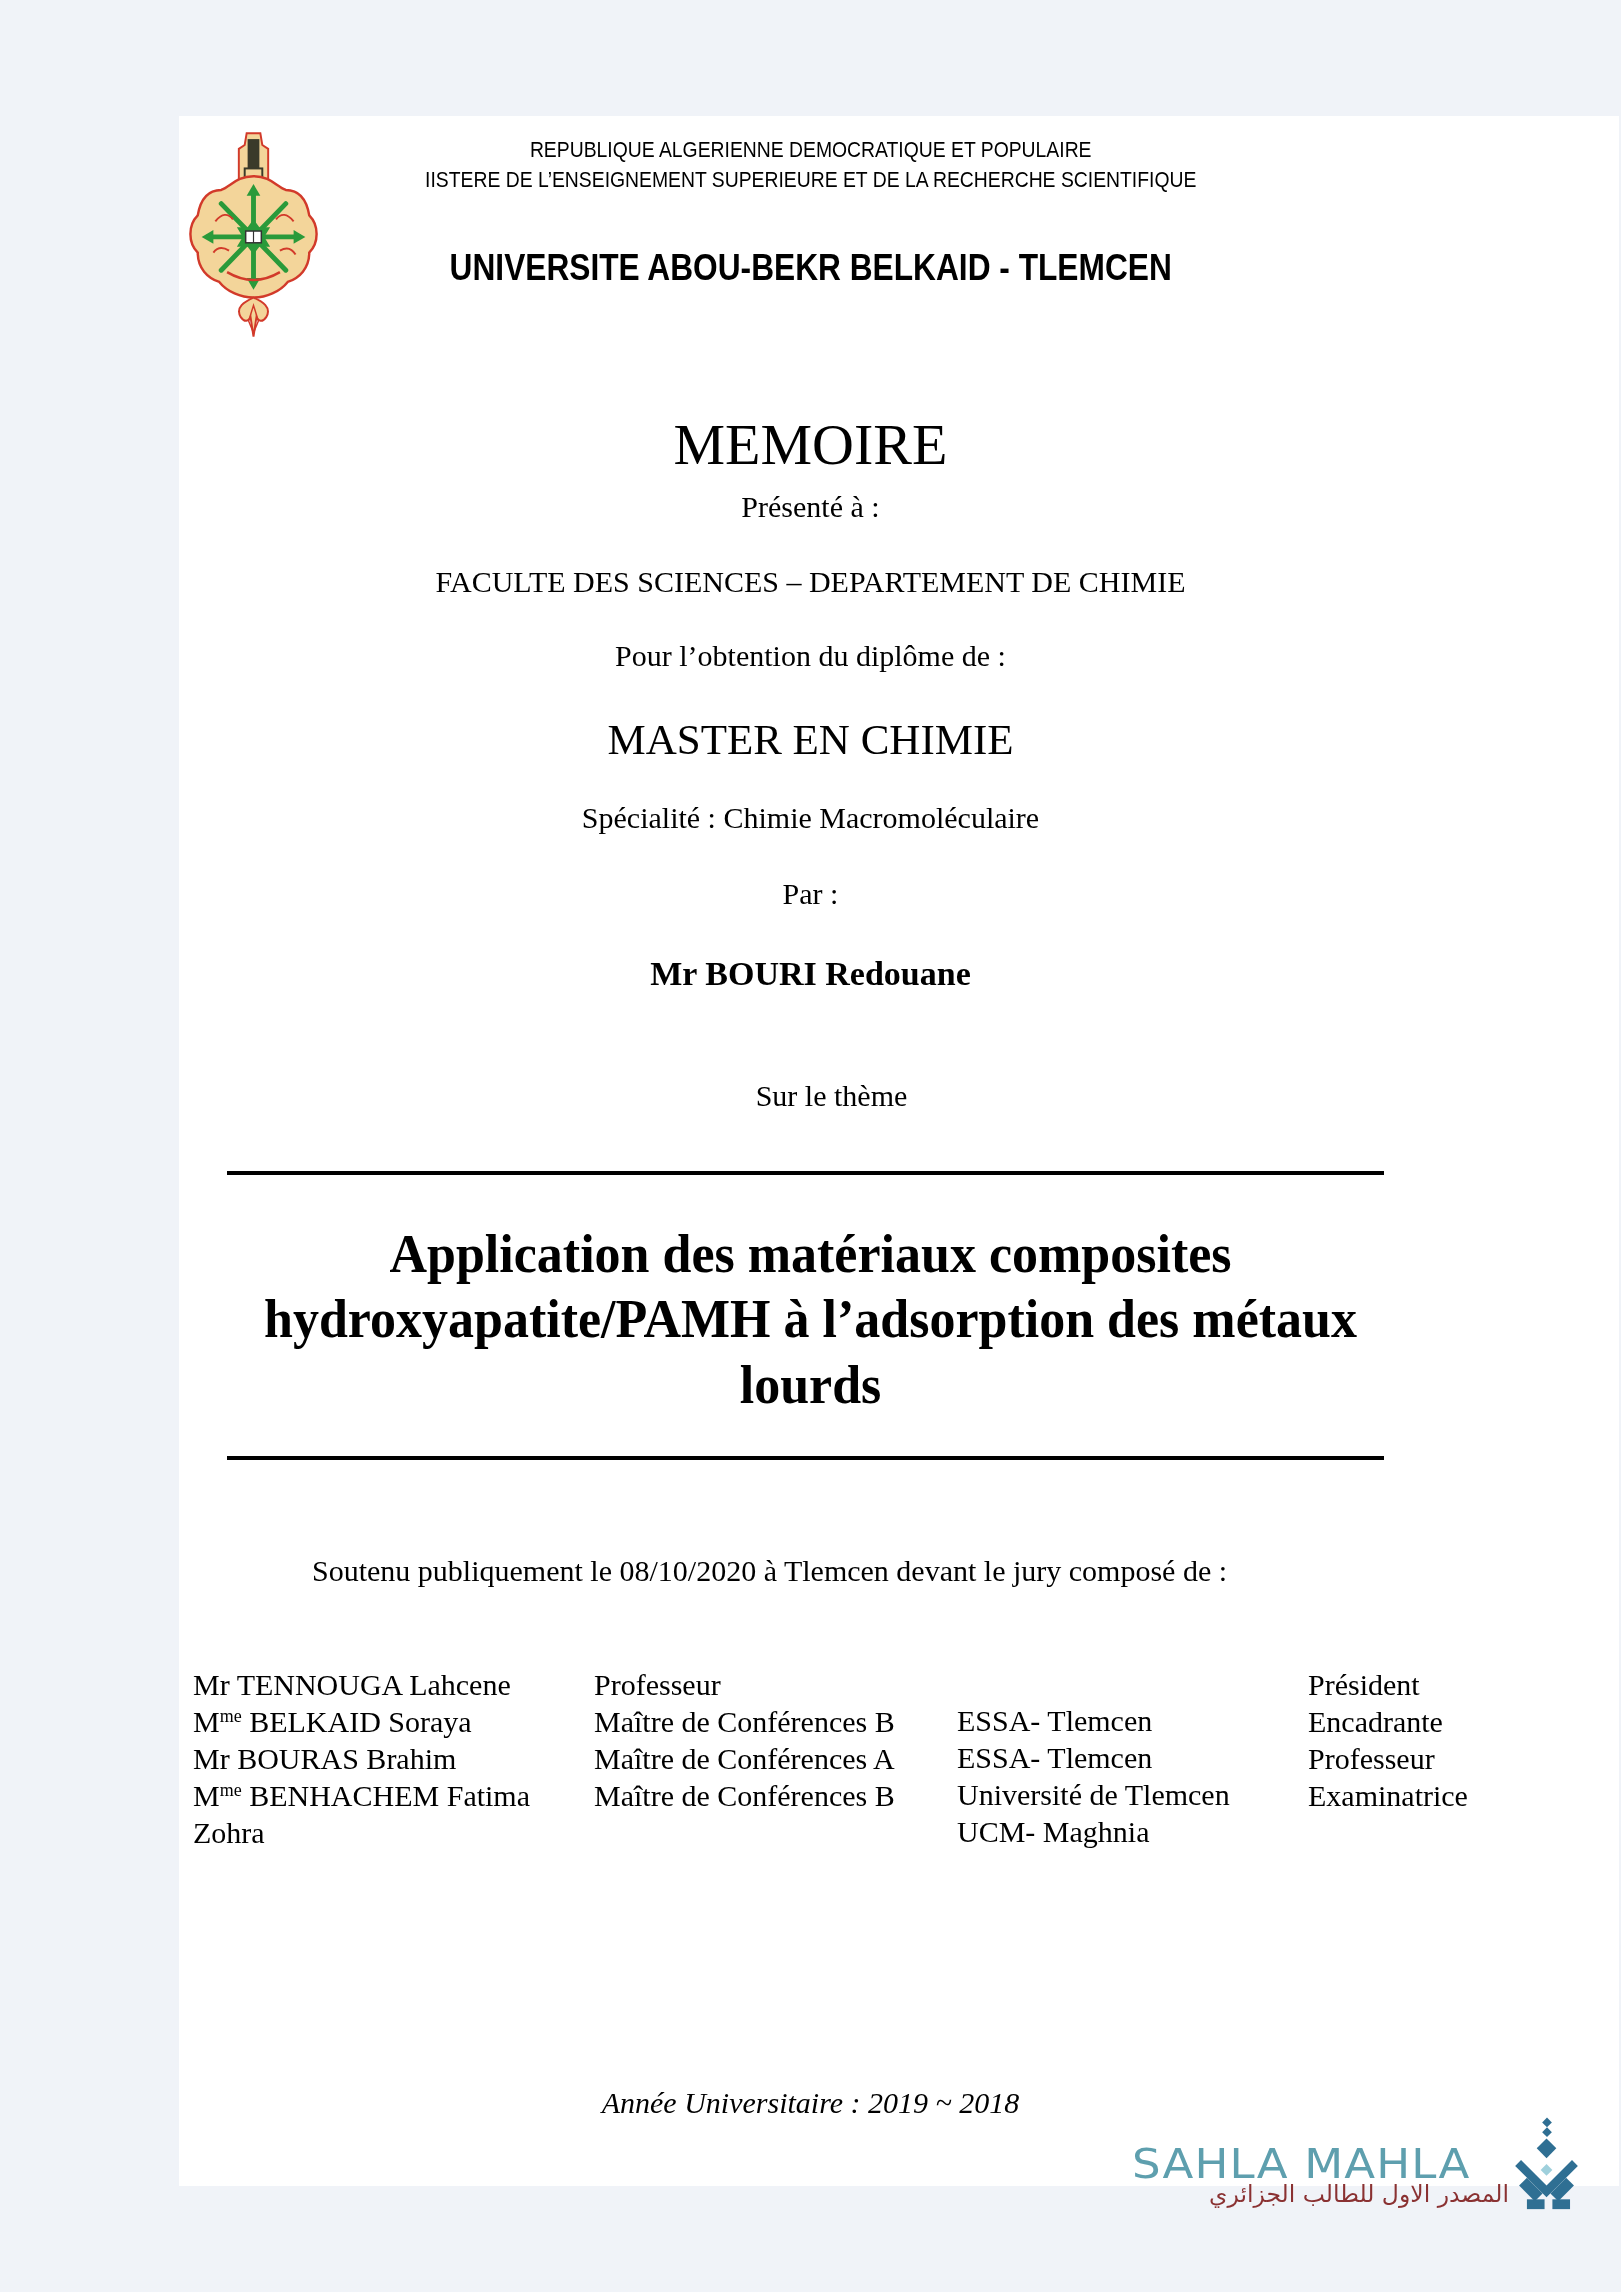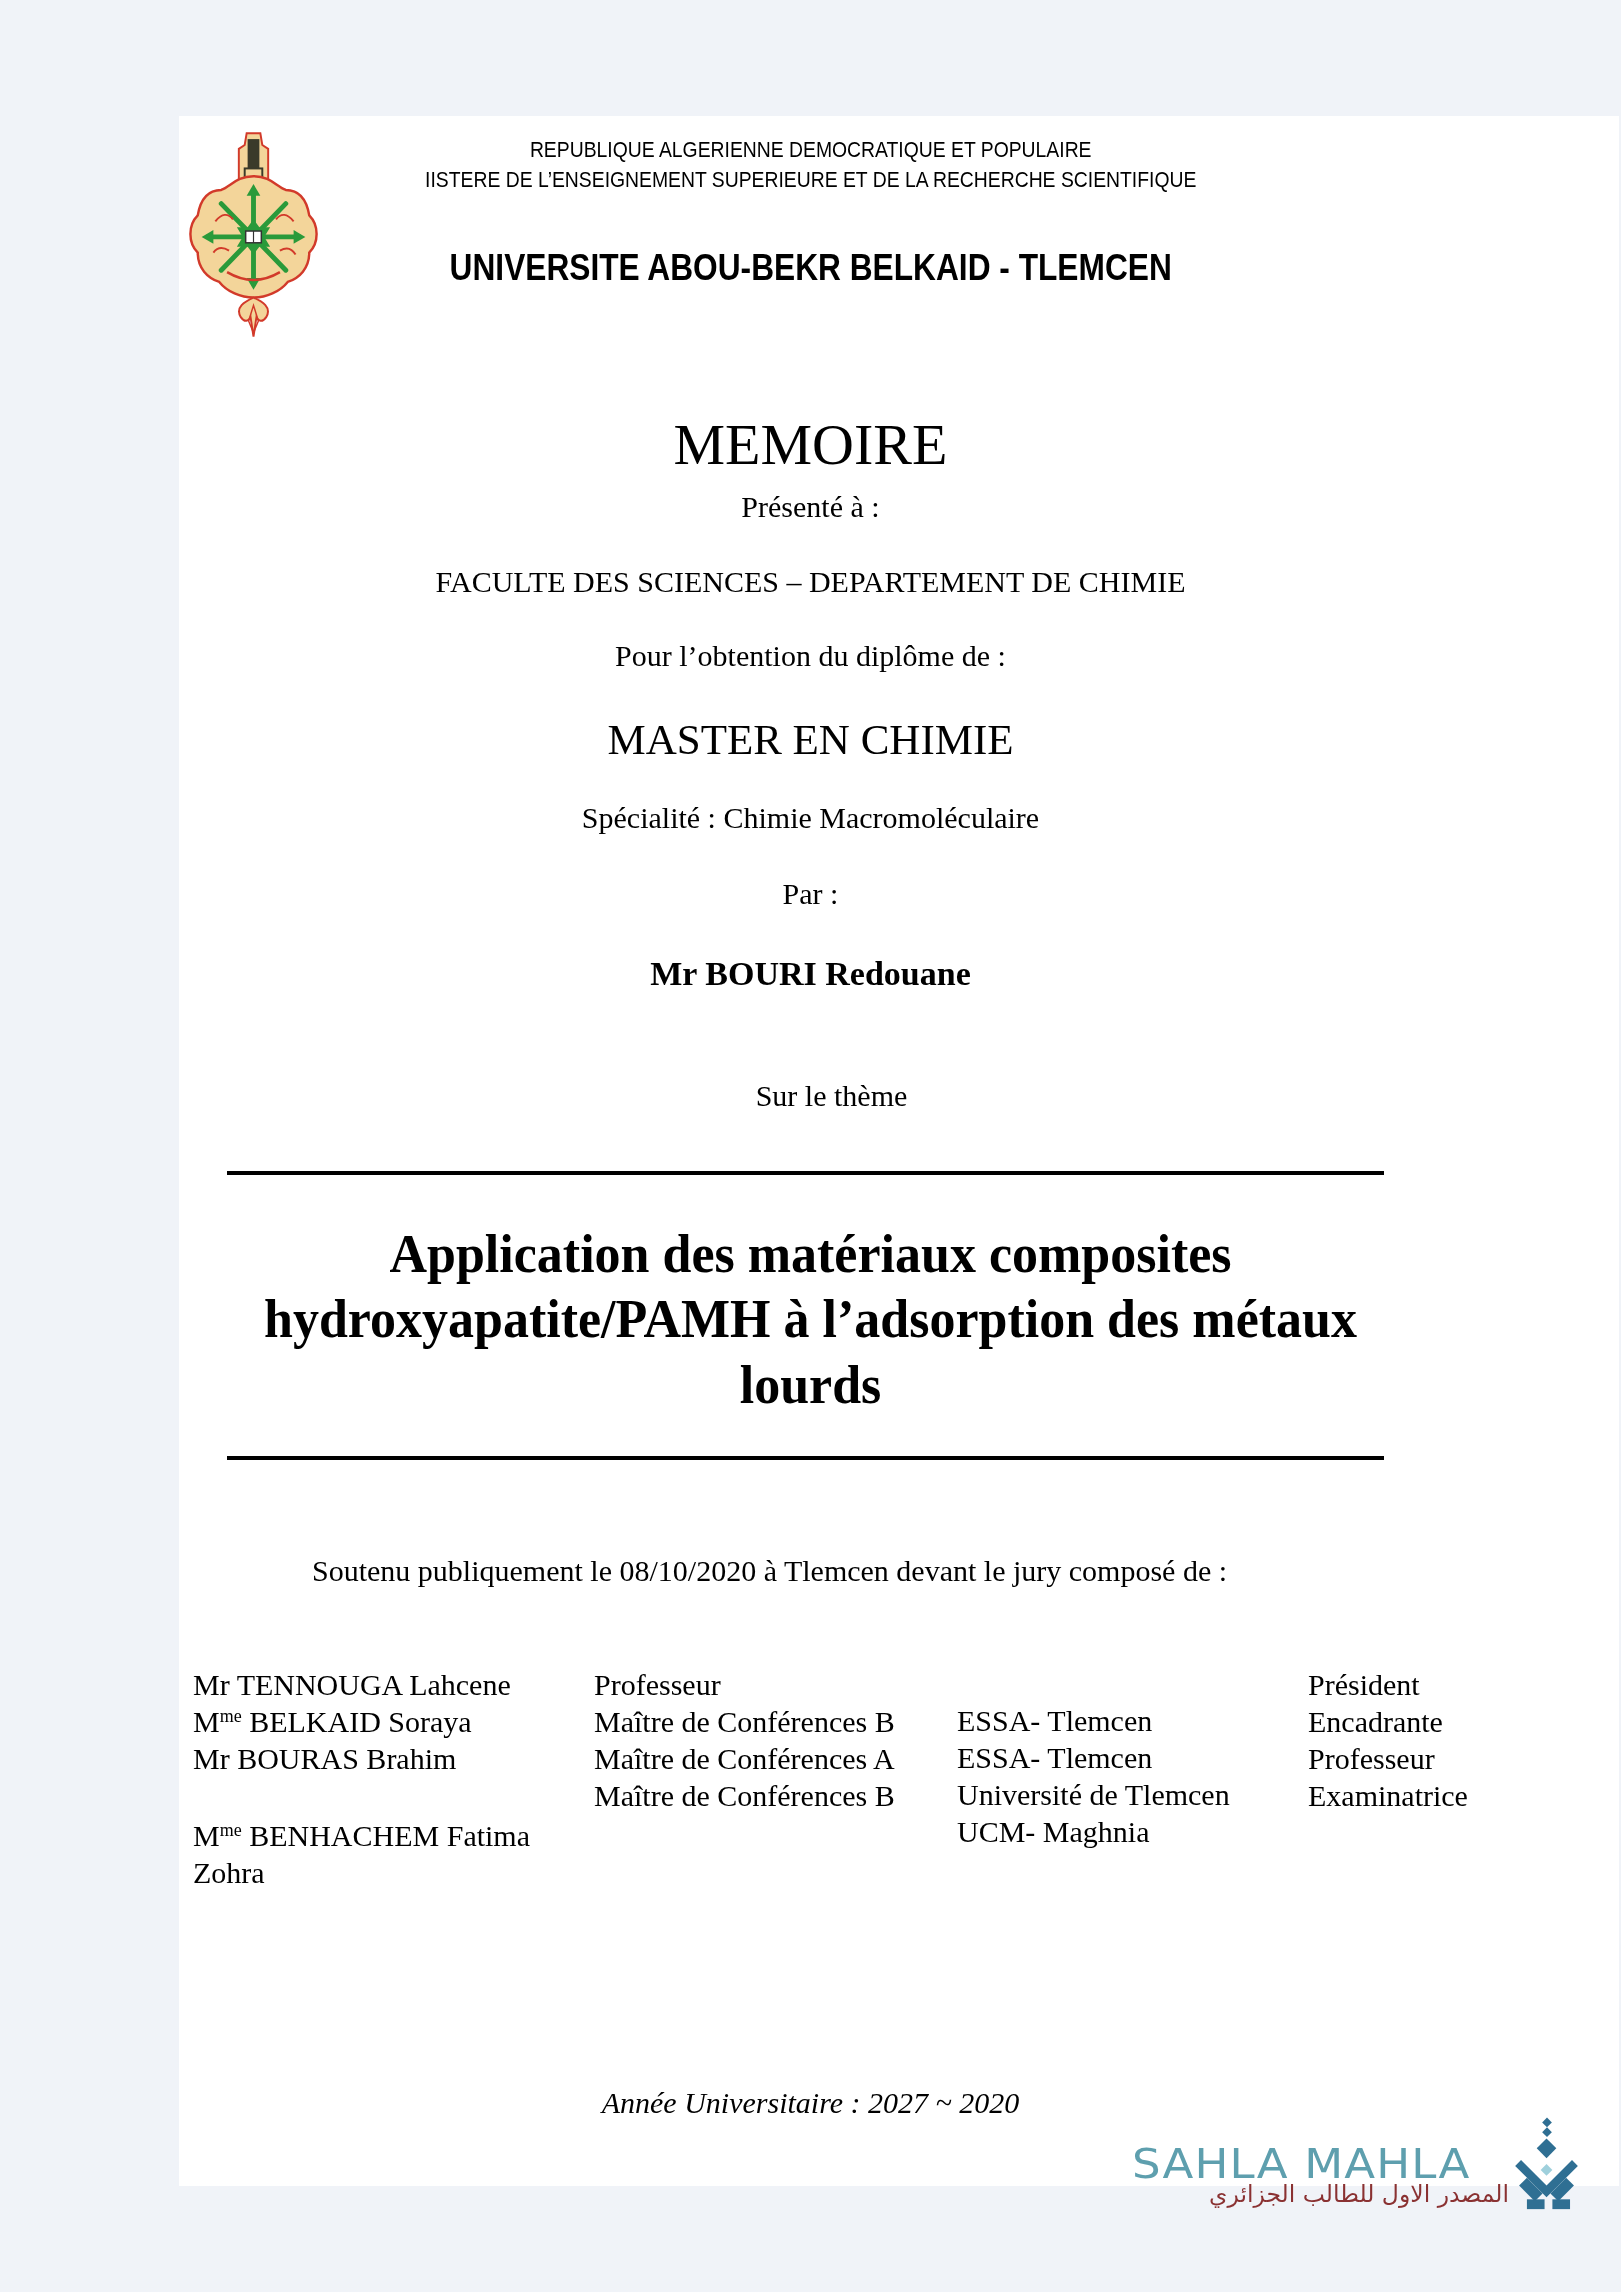--- a/index.html
+++ b/index.html
@@ -30,21 +30,21 @@
     position: absolute; left: 323px; top: 167px; width: 37px; height: 29px; background: #fff;
   }
   .rule { position: absolute; left: 227px; width: 1157px; height: 3.9px; background: #000; }
   .jury { position: absolute; left: 193px; top: 1666px; font-size: 30px; line-height: 37px; }
   .jury .row { position: relative; height: 37px; }
   .jury .cell { position: absolute; top: 0; white-space: nowrap; }
   .jury .c0 { left: 0; width: 392px; }
   .jury .c1 { left: 401px; }
   .jury .c2 { left: 764px; margin-top: 36px; }
   .jury .c3 { left: 1115px; }
-  .wrap-name { white-space: normal !important; margin-top: 40px; }
+  .wrap-name { white-space: normal !important; }
   sup { font-size: 60%; vertical-align: 0.55em; line-height: 0; }
   .wm-text {
     position: absolute; left: 1132px; top: 2140px;
     font-family: "DejaVu Sans", "Liberation Sans", sans-serif;
     font-size: 41px; color: #5e9fae; letter-spacing: 1px;
     transform: scaleX(1.1); transform-origin: 0 0;
   }
   .wm-ar {
     position: absolute; left: 1137px; top: 2180px; width: 372px;
     font-family: "DejaVu Sans", sans-serif; font-size: 23.5px; color: #7f1d1d;
@@ -146,21 +146,21 @@
     <div class="cell c3">Professeur</div>
   </div>
   <div class="row" style="height:74px;">
     <div class="cell c0 wrap-name" style="width:382px;"><span>M</span><sup>me</sup> <span>BENHACHEM Fatima Zohra</span></div>
     <div class="cell c1">Maître de Conférences B</div>
     <div class="cell c2">UCM- Maghnia</div>
     <div class="cell c3">Examinatrice</div>
   </div>
 </div>
 
-<div class="abs center" style="top:2086px; font-size:30px; font-style:italic;">Année Universitaire : 2027 ~ 2020</div>
+<div class="abs center" style="top:2086px; font-size:30px; font-style:italic;">Année Universitaire : 2019 ~ 2018</div>
 
 <div class="wm-text">SAHLA MAHLA</div>
 <div class="wm-ar">المصدر الاول للطالب الجزائري</div>
 <svg class="wm-emblem" viewBox="0 0 70 100" xmlns="http://www.w3.org/2000/svg">
   <g fill="#2f6f93">
     <rect x="31" y="2" width="7" height="7" transform="rotate(45 34.5 5.5)"></rect>
     <rect x="31" y="12" width="7" height="7" transform="rotate(45 34.5 15.5)"></rect>
     <polygon points="34,22 44,32 34,42 24,32"></polygon>
     <polygon points="8,44 34,70 60,44 66,50 34,82 2,50"></polygon>
     <polygon points="14,62 30,78 22,86 6,70"></polygon>

